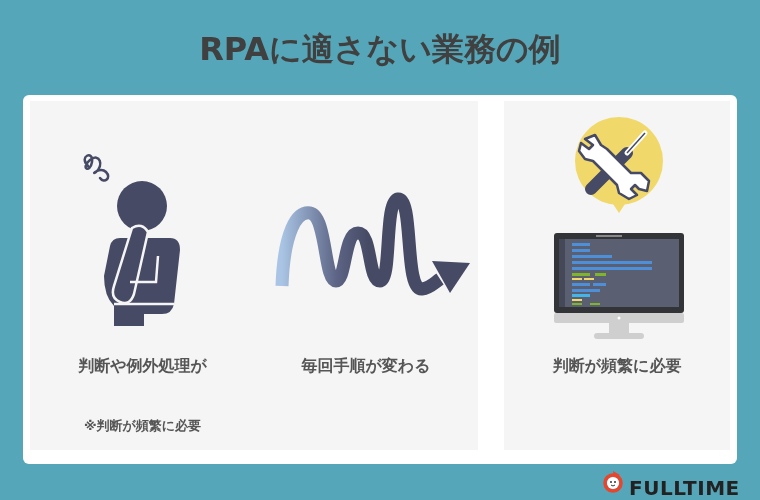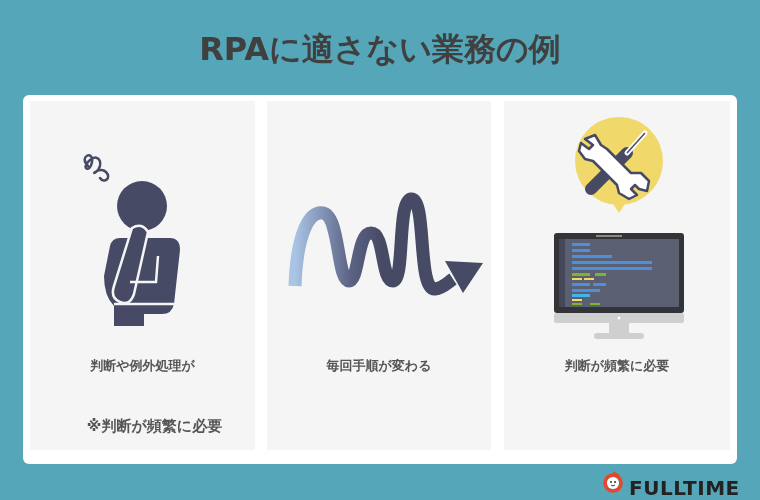--- a/index.html
+++ b/index.html
@@ -15,29 +15,29 @@
     font-size:32px; font-weight:bold; letter-spacing:0px;
   }
   .container {
     position:absolute; left:23px; top:95px; width:714px; height:369px;
     background:#ffffff; border-radius:6px;
   }
   .panel {
     position:absolute; top:6px; height:349px; background:#f5f5f5;
   }
   .p1 { left:7px; width:225px; }
-  .p2 { left:244px; width:224px; }
+  .p2 { left:231px; width:224px; }
   .p3 { left:481px; width:226px; }
   .label {
     position:absolute; left:0; width:100%; text-align:center;
-    color:#555555; font-weight:bold; font-size:13px; line-height:29px;
+    color:#555555; font-weight:bold; font-size:16px; line-height:29px;
   }
   .note {
-    position:absolute; left:12px; width:100%; text-align:center;
-    color:#555555; font-weight:bold; font-size:15px;
+    position:absolute; left:0; width:100%; text-align:center;
+    color:#555555; font-weight:bold; font-size:13px;
   }
   .icon { position:absolute; }
   .logo {
     position:absolute; left:602px; top:470px; height:24px;
     display:flex; align-items:center;
   }
   .logo-text {
     color:#222222; font-weight:bold; font-size:20px; margin-left:5px; letter-spacing:0.5px;
     font-family:"DejaVu Sans",sans-serif;
     margin-top:12px;

